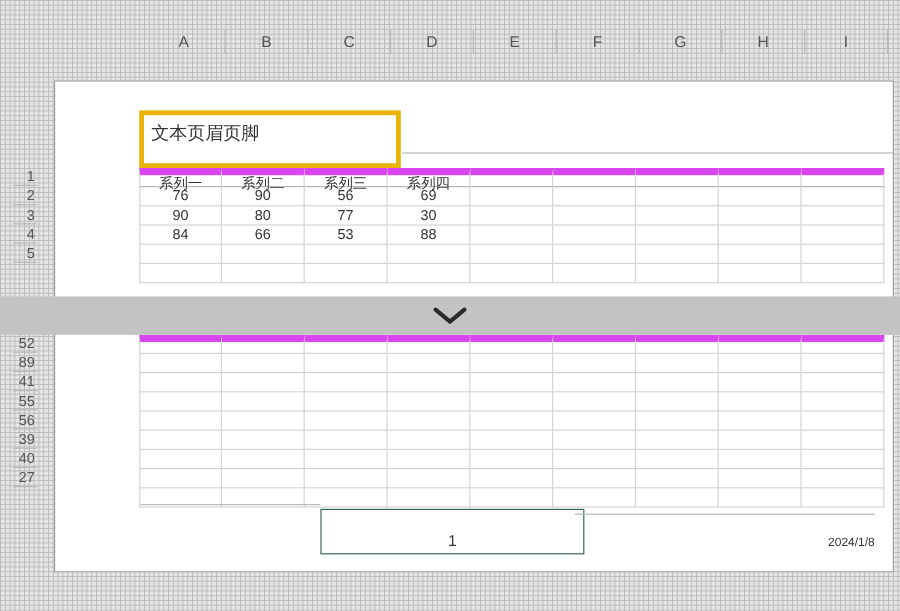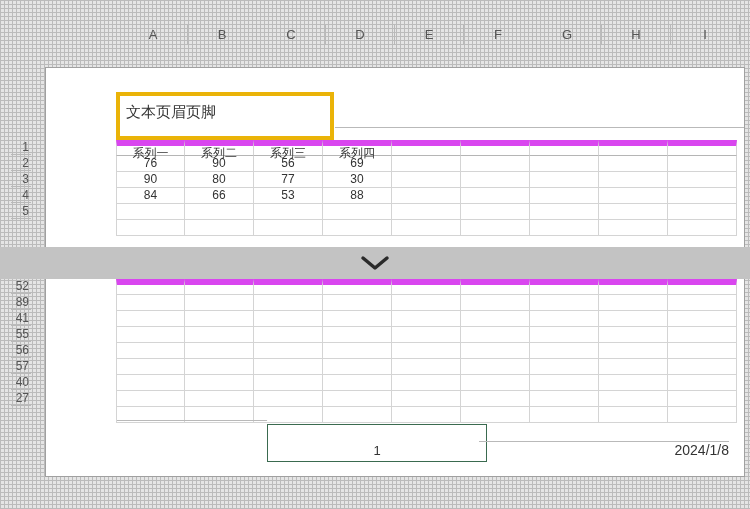--- a/index.html
+++ b/index.html
@@ -145,24 +145,25 @@
     height: 38px;
     border: 1px solid #3a6a4f;
     background: #fff;
     text-align: center;
     line-height: 52px;
     font-size: 13px;
   }
   .footer-right-text {
     position: absolute;
     right: 15px; bottom: 18px;
-    font-size: 14px;
+    font-size: 10px;
     border-top: 1px solid #b9b9b9;
     width: 250px;
     text-align: right;
+    padding-top: 18px;
   }
   .hdr-line {
     position: absolute;
     left: 289px;
     right: 0;
     top: 59px;
     border-bottom: 1px solid #b9b9b9;
   }
 </style>
 </head>
@@ -188,21 +189,21 @@
   <div class="row-num">4</div>
   <div class="row-num">5</div>
 </div>
 
 <div class="row-numbers2">
   <div class="row-num">52</div>
   <div class="row-num">89</div>
   <div class="row-num">41</div>
   <div class="row-num">55</div>
   <div class="row-num">56</div>
-  <div class="row-num">57</div>
+  <div class="row-num">39</div>
   <div class="row-num">40</div>
   <div class="row-num">27</div>
 </div>
 
 <div class="page">
 
   <div class="header-box">文本页眉页脚</div>
   <div class="hdr-line"></div>
 
   <div class="grid">

